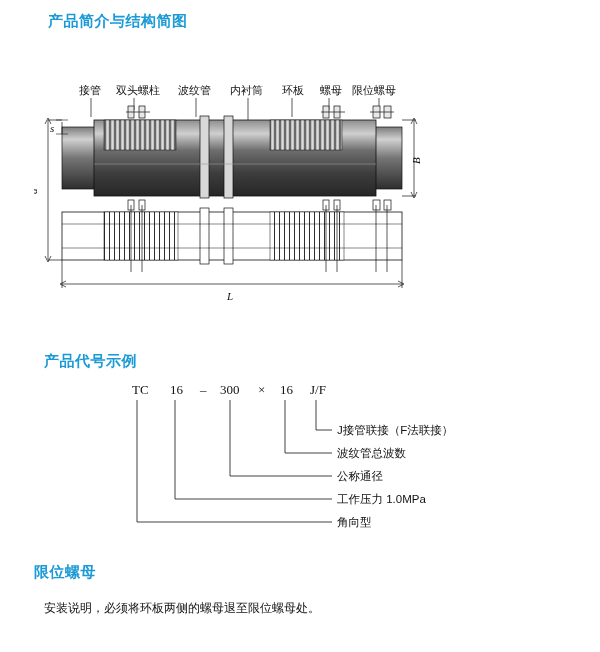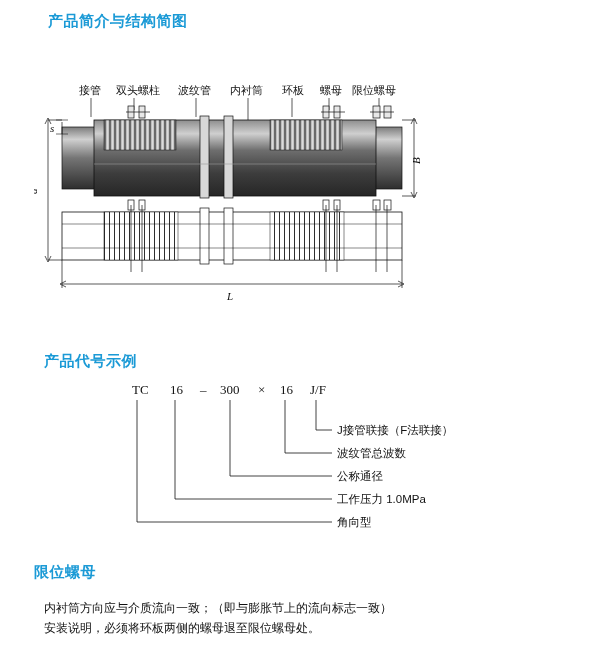--- a/index.html
+++ b/index.html
@@ -251,15 +251,14 @@
     <text class="code-desc" x="303" y="56">J接管联接（F法联接）</text>
     <text class="code-desc" x="303" y="79">波纹管总波数</text>
     <text class="code-desc" x="303" y="102">公称通径</text>
     <text class="code-desc" x="303" y="125">工作压力 1.0MPa</text>
     <text class="code-desc" x="303" y="148">角向型</text>
   </g>
 </svg>
 </div>
 
 <div id="install-notes">
-  <div>内衬筒方向应与介质流向一致；（即与膨胀节上的流向标志一致）</div>
   <div>安装说明，必须将环板两侧的螺母退至限位螺母处。</div>
 </div>
 
 </body></html>

